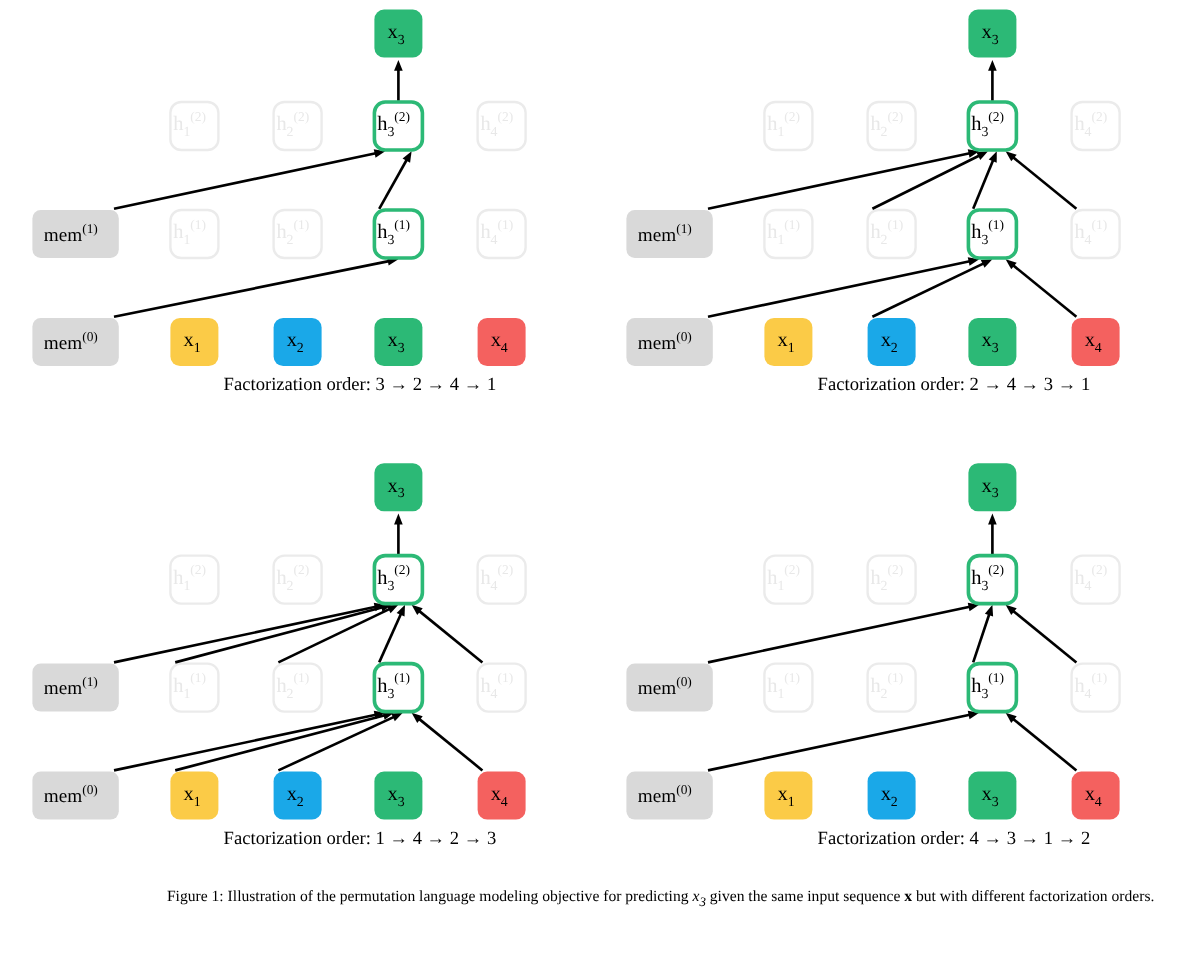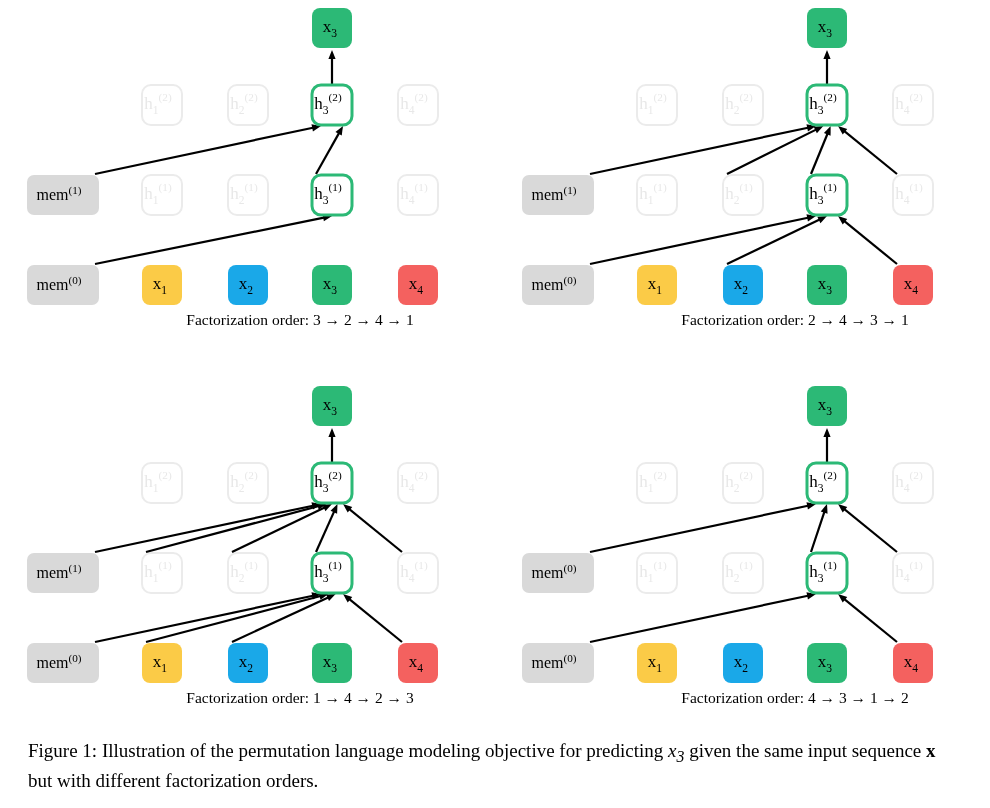--- a/index.html
+++ b/index.html
@@ -8,23 +8,23 @@
     font-family:"Liberation Serif","DejaVu Serif",serif;
     color:#000;
     overflow:hidden;
   }
   #figure-root{position:relative;width:990px;height:808px;}
   .panel{position:absolute;width:495px;height:350px;}
   .panel svg{display:block;}
   .caption-block{
     position:absolute;
     left:28px; top:738px; width:934px;
-    font-size:19px;
+    font-size:13px;
     line-height:1.32;
-    text-align:left;
+    text-align:right;
   }
   .mathvar{font-style:italic;}
   .bold-x{font-weight:bold;font-style:normal;}
   text{ -webkit-font-smoothing:antialiased; }
 </style>
 </head>
 <body>
 
 <div id="figure-root">
 

